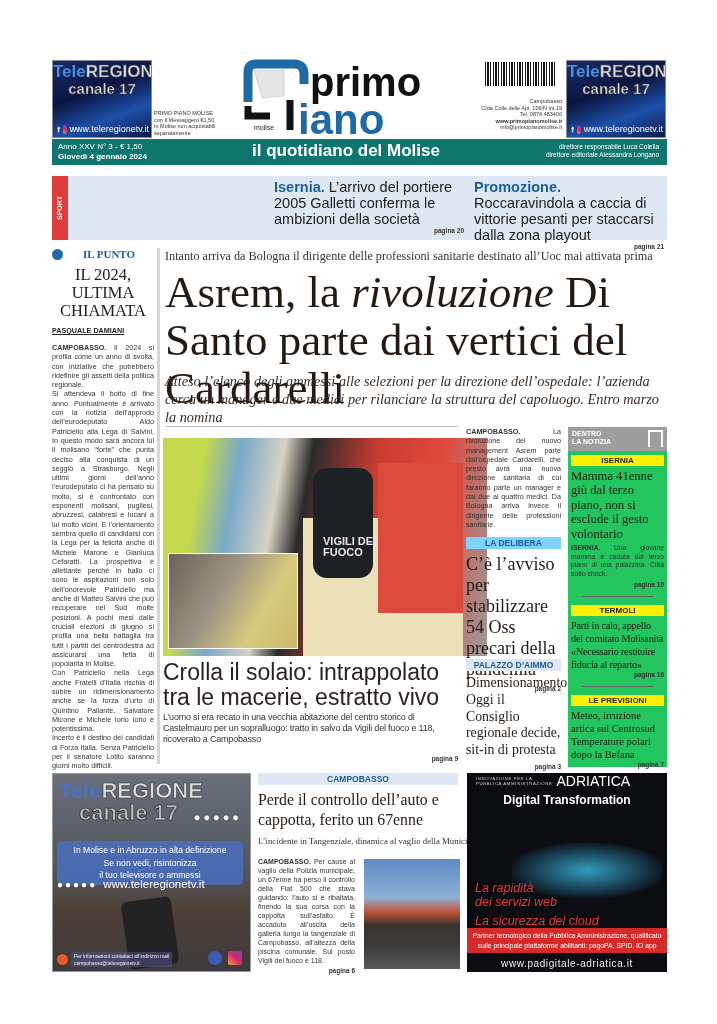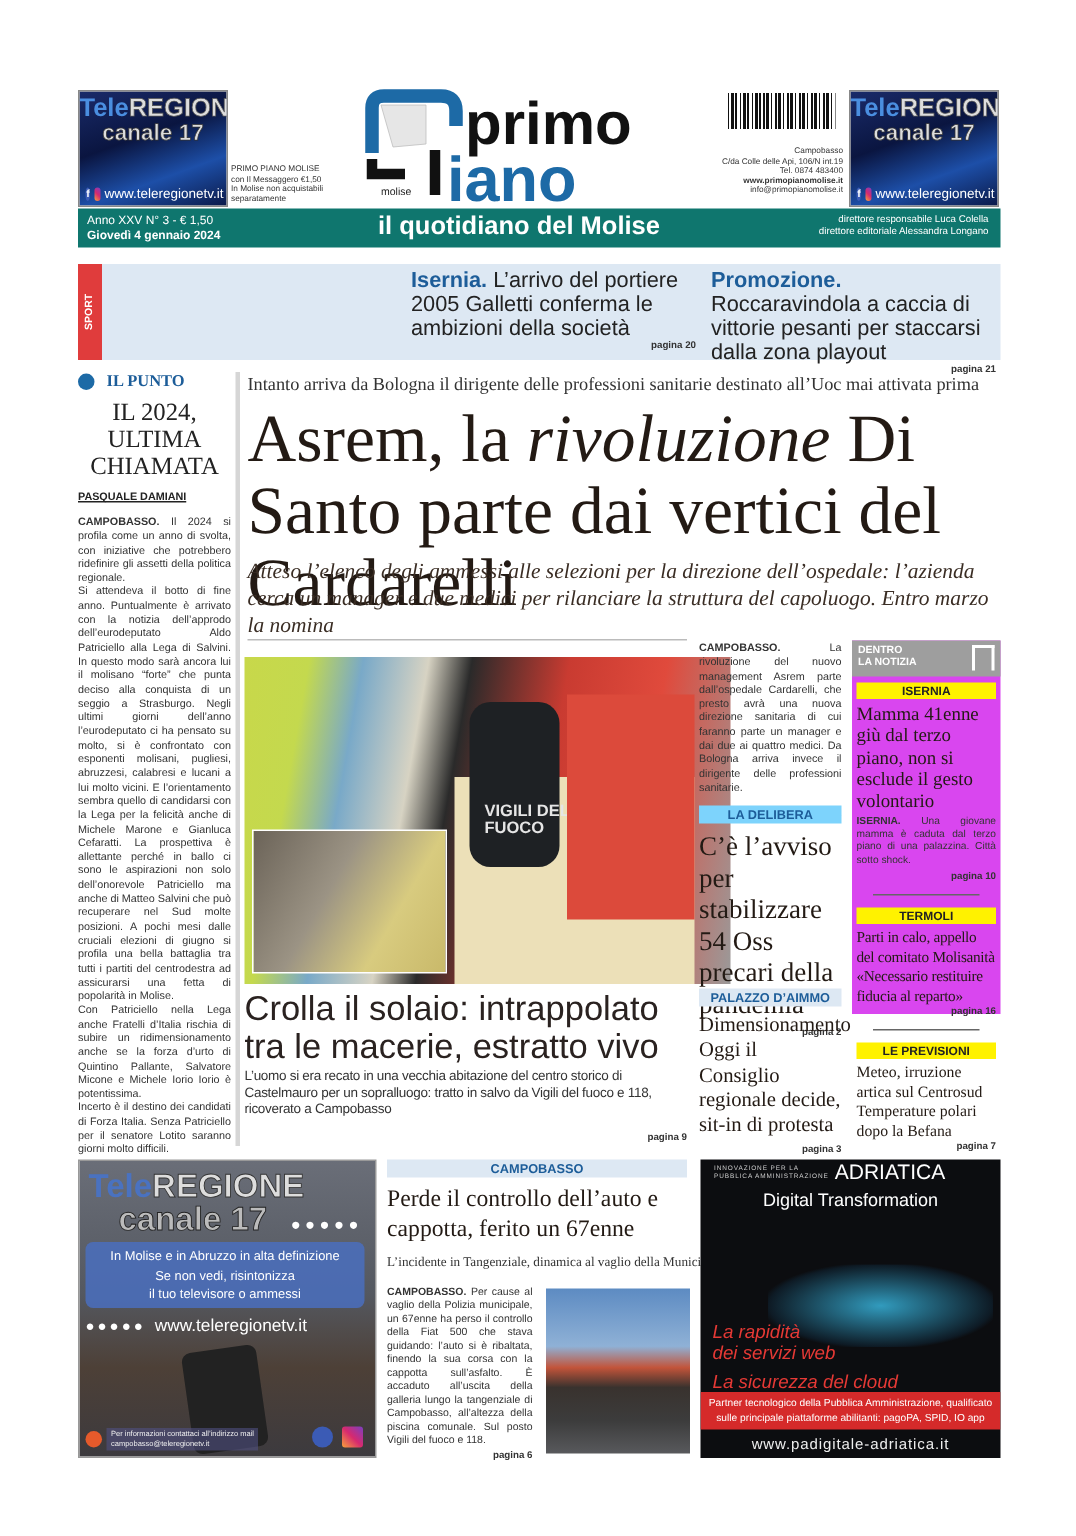--- a/index.html
+++ b/index.html
@@ -90,21 +90,21 @@
     <div style="font-size:14.5px;line-height:16px"><span class="blue" style="font-weight:bold">Isernia.</span><span> L’arrivo del portiere 2005 Galletti conferma le ambizioni della società</span></div>
     <div class="pg">pagina 20</div>
   </div>
   <div class="abs" style="left:422px;top:3px;width:190px">
     <div style="font-size:14.5px;line-height:16px"><span class="blue" style="font-weight:bold">Promozione.</span><span> Roccaravindola a caccia di vittorie pesanti per staccarsi dalla zona playout</span></div>
     <div class="pg">pagina 21</div>
   </div>
 </div>
 
 <div class="abs" style="left:52px;top:248px;width:102px">
-  <div style="display:flex;align-items:center;gap:8px">
+  <div style="display:flex;align-items:center;gap:20px">
     <span style="width:11px;height:11px;border-radius:50%;background:#1d6aa6;display:inline-block"></span>
     <span class="serif blue" style="font-weight:bold;font-size:11px">IL PUNTO</span>
   </div>
   <div class="serif" style="font-size:16.5px;line-height:18px;text-align:center;margin:6px 6px 6px">IL 2024, ULTIMA CHIAMATA</div>
   <div style="font-size:7.2px;font-weight:bold;text-decoration:underline;margin-bottom:8px">PASQUALE DAMIANI</div>
   <div class="body-t">
     <span style="font-weight:bold">CAMPOBASSO.</span><span> Il 2024 si profila come un anno di svolta, con iniziative che potrebbero ridefinire gli assetti della politica regionale.</span>
     <div>Si attendeva il botto di fine anno. Puntualmente è arrivato con la notizia dell’approdo dell’eurodeputato Aldo Patriciello alla Lega di Salvini. In questo modo sarà ancora lui il molisano “forte” che punta deciso alla conquista di un seggio a Strasburgo. Negli ultimi giorni dell’anno l’eurodeputato ci ha pensato su molto, si è confrontato con esponenti molisani, pugliesi, abruzzesi, calabresi e lucani a lui molto vicini. E l’orientamento sembra quello di candidarsi con la Lega per la felicità anche di Michele Marone e Gianluca Cefaratti. La prospettiva è allettante perché in ballo ci sono le aspirazioni non solo dell’onorevole Patriciello ma anche di Matteo Salvini che può recuperare nel Sud molte posizioni. A pochi mesi dalle cruciali elezioni di giugno si profila una bella battaglia tra tutti i partiti del centrodestra ad assicurarsi una fetta di popolarità in Molise.</div>
     <div>Con Patriciello nella Lega anche Fratelli d’Italia rischia di subire un ridimensionamento anche se la forza d’urto di Quintino Pallante, Salvatore Micone e Michele Iorio Iorio è potentissima.</div>
     <div>Incerto è il destino dei candidati di Forza Italia. Senza Patriciello per il senatore Lotito saranno giorni molto difficili.</div>
@@ -142,21 +142,21 @@
   <div class="serif" style="font-size:18px;line-height:21px;margin-top:5px;color:#231a14">C’è l’avviso per stabilizzare 54 Oss precari della pandemia</div>
   <div class="pg" style="margin-top:5px">pagina 2</div>
 </div>
 
 <div class="abs" style="left:466px;top:659px;width:95px">
   <div class="tag blue" style="background:#dde8f3">PALAZZO D’AIMMO</div>
   <div class="serif" style="font-size:13.8px;line-height:16.8px;margin-top:4px;color:#231a14">Dimensionamento Oggi il Consiglio regionale decide, sit-in di protesta</div>
   <div class="pg" style="margin-top:4px">pagina 3</div>
 </div>
 
-<div class="abs" style="left:568px;top:427px;width:99px;height:249px;background:#d946ef">
+<div class="abs" style="left:568px;top:427px;width:99px;height:340px;background:#22c55e">
   <div style="background:#9e9e9e;color:#fff;height:24px;position:relative;padding:3px 4px;font-size:7px;font-weight:bold;line-height:8px">
     <div>DENTRO</div>
       <div>LA NOTIZIA</div>
     <div style="position:absolute;right:4px;top:3px;width:15px;height:17px;border:2px solid #fff;border-bottom:none"></div>
   </div>
   <div style="padding:4px 3px 0">
     <div class="ybar">ISERNIA</div>
     <div class="serif" style="font-size:12.6px;line-height:14.4px;margin-top:3px;color:#231a14">Mamma 41enne giù dal terzo piano, non si esclude il gesto volontario</div>
     <div class="body-t" style="margin-top:3px;font-size:6.8px;line-height:8.5px"><span style="font-weight:bold">ISERNIA.</span><span> Una giovane mamma è caduta dal terzo piano di una palazzina. Città sotto shock.</span></div>
     <div class="pg" style="margin-top:3px">pagina 10</div>
@@ -174,21 +174,21 @@
     <div class="pg">pagina 7</div>
   </div>
 </div>
 
 <div class="abs" style="left:52px;top:773px;width:199px;height:199px;background:linear-gradient(180deg,#6a6e78 0%,#545860 45%,#4d4037 70%,#3c3a3e 100%);overflow:hidden;border:1px solid #999">
   <div style="font-size:22px;font-weight:bold;line-height:22px;padding:6px 0 0 6px">
     <span style="color:#4a72c0">Tele</span><span style="color:#ddd;-webkit-text-stroke:0.6px #333">REGIONE</span>
   </div>
   <div style="font-size:22px;font-weight:bold;line-height:22px;padding-left:26px;color:#bbb;-webkit-text-stroke:0.6px #222">canale 17</div>
   <div style="position:absolute;right:8px;top:37px;color:#fff;font-size:11px;letter-spacing:3px">●●●●●</div>
-  <div style="position:absolute;left:4px;top:54px;width:186px;background:rgba(74,110,190,0.85);border-radius:5px;color:#fff;font-size:8.6px;line-height:12.5px;text-align:center;padding:3px 0">
+  <div style="position:absolute;left:4px;top:67px;width:186px;background:rgba(74,110,190,0.85);border-radius:5px;color:#fff;font-size:8.6px;line-height:12.5px;text-align:center;padding:3px 0">
     <div>In Molise e in Abruzzo in alta definizione</div>
       <div>Se non vedi, risintonizza</div>
       <div>il tuo televisore o ammessi</div>
   </div>
   <div style="position:absolute;left:4px;top:104px;color:#fff;font-size:10px;display:flex;gap:6px;align-items:center">
     <span style="letter-spacing:2px">●●●●●</span>
       <span style="font-size:11.5px">www.teleregionetv.it</span>
   </div>
   <div style="position:absolute;left:72px;top:125px;width:50px;height:68px;background:#222;border-radius:6px;transform:rotate(-8deg)"></div>
   <div style="position:absolute;left:4px;bottom:4px;display:flex;align-items:center;gap:3px">
@@ -212,21 +212,21 @@
 </div>
 
 <div class="abs" style="left:467px;top:773px;width:200px;height:199px;background:#0c0d10;overflow:hidden">
   <div style="display:flex;align-items:center;padding-left:9px;gap:4px">
     <div style="color:#ccc;font-size:4.3px;line-height:5px;letter-spacing:0.6px">
         <div>INNOVAZIONE PER LA</div>
         <div>PUBBLICA AMMINISTRAZIONE</div>
       </div>
     <div style="color:#fff;font-size:14px">ADRIATICA</div>
   </div>
-  <div style="color:#fff;font-weight:normal;font-size:12px;text-align:center;margin-top:4px">Digital Transformation</div>
+  <div style="color:#fff;font-weight:bold;font-size:12px;text-align:center;margin-top:4px">Digital Transformation</div>
   <div style="position:absolute;left:45px;top:70px;width:150px;height:55px;background:radial-gradient(ellipse at 50% 50%,rgba(56,180,220,0.85),rgba(20,80,120,0.2) 70%,transparent 75%)"></div>
   <div style="position:absolute;left:8px;top:108px;color:#e53935;font-size:12.5px;font-style:italic;line-height:14px">
     <div>La rapidità</div>
       <div>dei servizi web</div>
       <div style="margin-top:5px">La sicurezza del cloud</div>
   </div>
   <div style="position:absolute;left:0;top:155px;width:200px;height:25px;background:#d52a2a;color:#fff;font-size:6.8px;line-height:9.5px;text-align:center;padding:3px 3px 0">Partner tecnologico della Pubblica Amministrazione, qualificato sulle principale piattaforme abilitanti: pagoPA, SPID, IO app</div>
   <div style="position:absolute;left:0;bottom:3px;width:200px;color:#eee;font-size:10px;text-align:center;letter-spacing:0.6px">www.padigitale-adriatica.it</div>
 </div>
 

